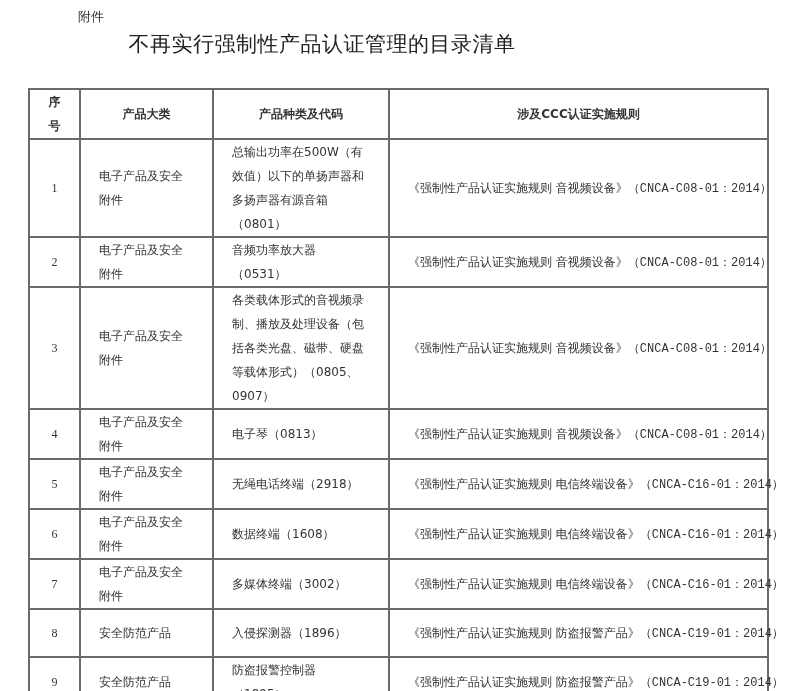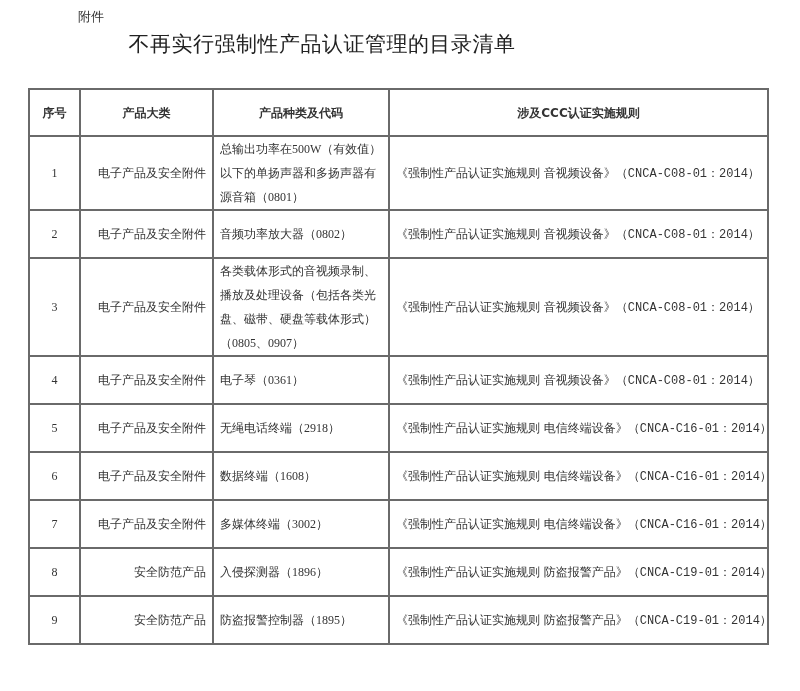--- a/index.html
+++ b/index.html
@@ -39,43 +39,43 @@
       top: 88px;
       border-collapse: collapse;
       table-layout: fixed;
       width: 739px;
     }
     table.catalog th, table.catalog td {
       border: 2px solid #6a6a6a;
       font-size: 12px;
       color: #333333;
       vertical-align: middle;
-      padding: 0 6px;
+      padding: 0 18px;
       line-height: 24px;
     }
     table.catalog th {
       height: 45px;
       font-weight: bold;
       text-align: center;
       font-size: 12px;
       color: #333333;
     }
     td.c-no {
       text-align: center;
       font-family: "Liberation Serif", "DejaVu Serif", serif;
       font-size: 12px;
     }
     td.c-rule .ref {
       font-family: Liberation Mono, monospace;
       font-size: 12px;
       margin-top: 22px;
     }
     td.c-rule { padding-left: 8px; white-space: nowrap; }
-    td.c-cat { padding-left: 6px; text-align: right; }
-    td.c-kind { padding-left: 5px; font-family: Liberation Serif, serif; }
+    td.c-cat { padding-left: 6px; }
+    td.c-kind { padding-left: 5px; }
     tr.h74 td { height: 70px; }
     tr.h99 td { height: 95px; }
     tr.h50 td { height: 46px; }
   </style>
 </head>
 <body>
 
 <div class="attachment-label">附件</div>
 <div class="doc-title">不再实行强制性产品认证管理的目录清单</div>
 
@@ -97,33 +97,33 @@
   <tbody>
     <tr class="h74">
       <td class="c-no">1</td>
       <td class="c-cat">电子产品及安全附件</td>
       <td class="c-kind">总输出功率在500W（有效值）以下的单扬声器和多扬声器有源音箱（0801）</td>
       <td class="c-rule"><span>《强制性产品认证实施规则 音视频设备》</span><span class="ref">（CNCA-C08-01：2014）</span></td>
     </tr>
     <tr class="h50">
       <td class="c-no">2</td>
       <td class="c-cat">电子产品及安全附件</td>
-      <td class="c-kind">音频功率放大器（0802）</td>
+      <td class="c-kind">音频功率放大器（0531）</td>
       <td class="c-rule"><span>《强制性产品认证实施规则 音视频设备》</span><span class="ref">（CNCA-C08-01：2014）</span></td>
     </tr>
     <tr class="h99">
       <td class="c-no">3</td>
       <td class="c-cat">电子产品及安全附件</td>
       <td class="c-kind">各类载体形式的音视频录制、播放及处理设备（包括各类光盘、磁带、硬盘等载体形式）（0805、0907）</td>
       <td class="c-rule"><span>《强制性产品认证实施规则 音视频设备》</span><span class="ref">（CNCA-C08-01：2014）</span></td>
     </tr>
     <tr class="h50">
       <td class="c-no">4</td>
       <td class="c-cat">电子产品及安全附件</td>
-      <td class="c-kind">电子琴（0361）</td>
+      <td class="c-kind">电子琴（0813）</td>
       <td class="c-rule"><span>《强制性产品认证实施规则 音视频设备》</span><span class="ref">（CNCA-C08-01：2014）</span></td>
     </tr>
     <tr class="h50">
       <td class="c-no">5</td>
       <td class="c-cat">电子产品及安全附件</td>
       <td class="c-kind">无绳电话终端（2918）</td>
       <td class="c-rule"><span>《强制性产品认证实施规则 电信终端设备》</span><span class="ref">（CNCA-C16-01：2014）</span></td>
     </tr>
     <tr class="h50">
       <td class="c-no">6</td>

